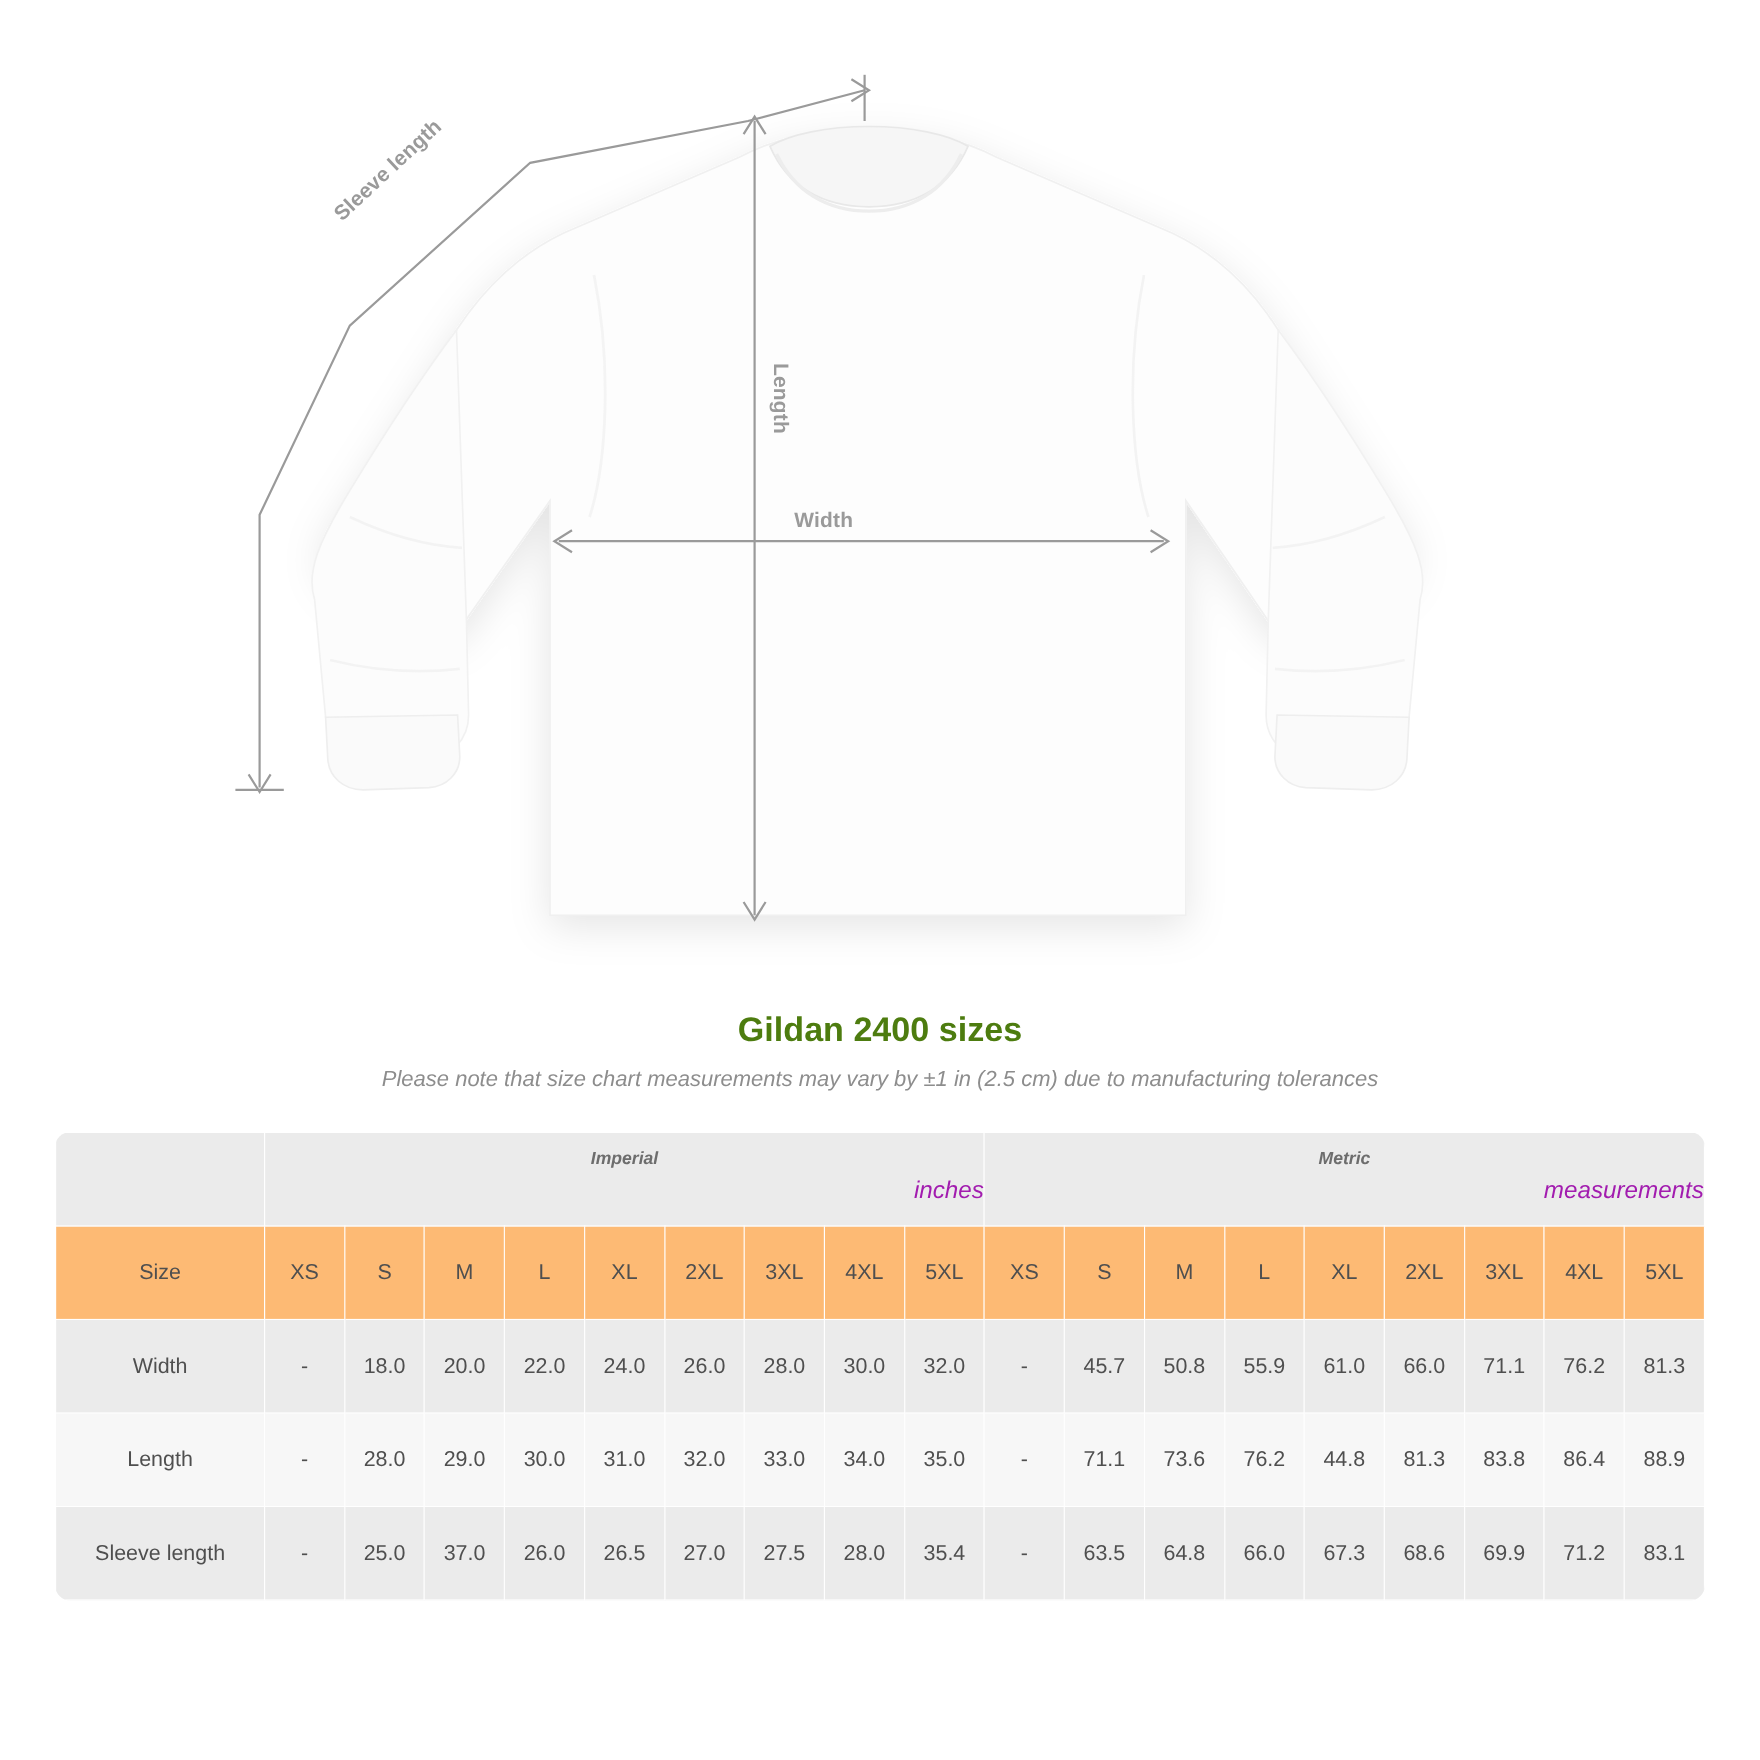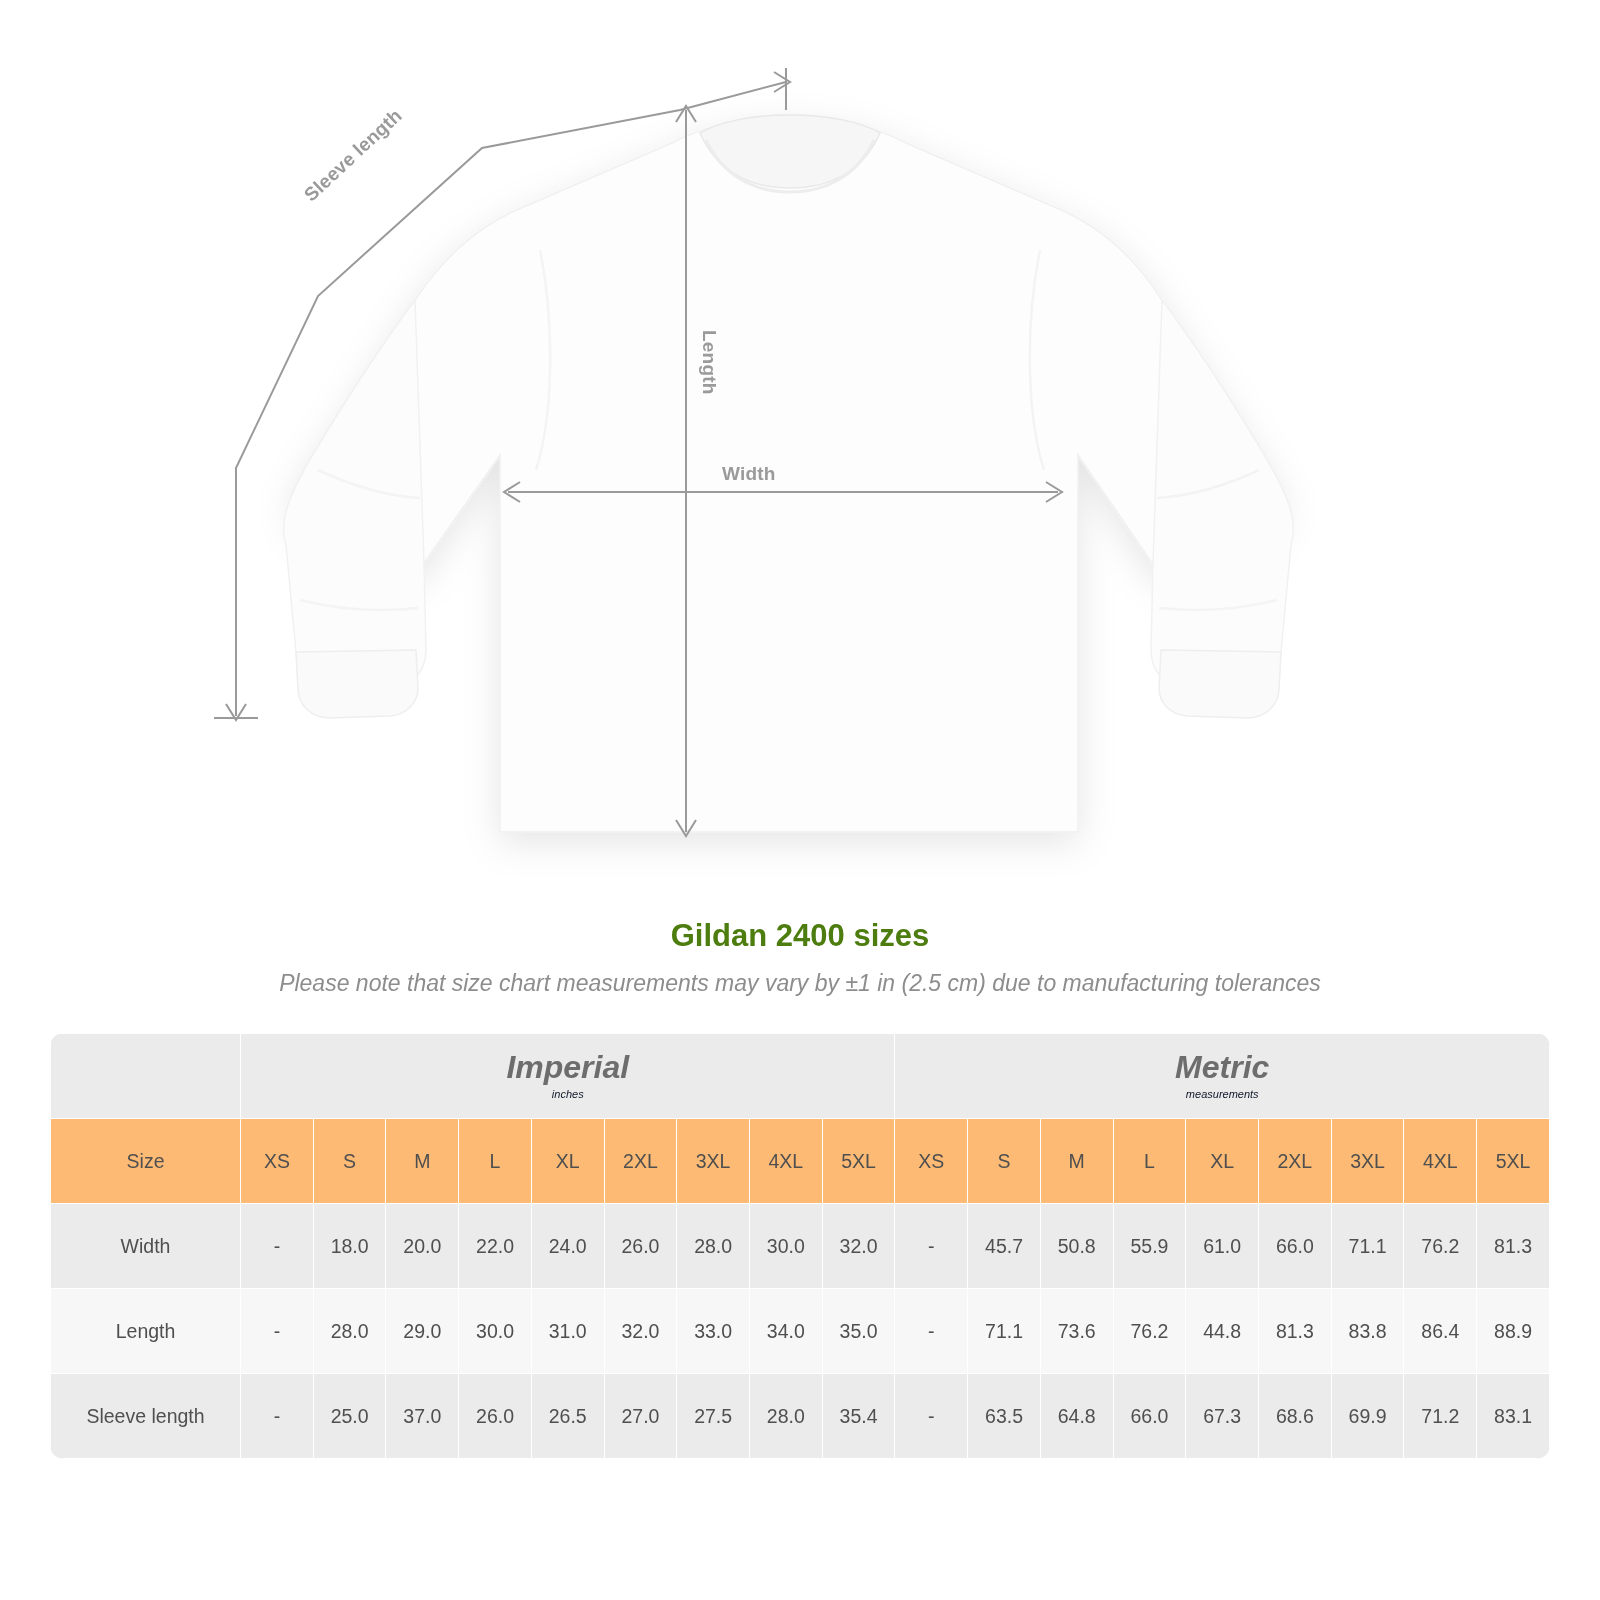--- a/index.html
+++ b/index.html
@@ -59,21 +59,21 @@
     text-align: center;
     margin-top: 18px;
   }
   .chart-title {
     font-size: 31px;
     font-weight: bold;
     color: #4d7c0f;
     margin: 0;
   }
   .chart-note {
-    font-size: 23px;
+    font-size: 20px;
     font-style: italic;
     color: #8d8d8d;
     margin: 16px 0 0 0;
   }
 
   
   .table-wrap {
     margin: 36px 50px 0 50px;
     border-radius: 14px;
     overflow: hidden;
@@ -91,31 +91,32 @@
     padding: 0;
     height: 84px;
     font-weight: normal;
   }
   .unit-head td {
     background: #ebebeb;
     height: 118px;
     vertical-align: middle;
   }
   .unit-name {
-    font-size: 32px;
+    font-size: 16px;
     font-weight: bold;
     font-style: italic;
     color: #6d6d6d;
     line-height: 1.15;
   }
   .unit-sub {
-    font-size: 11px;
+    font-size: 22px;
     font-style: italic;
-    color: #0f172a;
+    color: #a21caf;
     line-height: 1.6;
+    text-align: right;
   }
   .size-head td {
     background: #fdba74;
     font-weight: bold;
     color: #5a5a5a;
     font-size: 20px;
     height: 80px;
   }
   .row-label {
     font-weight: bold;

